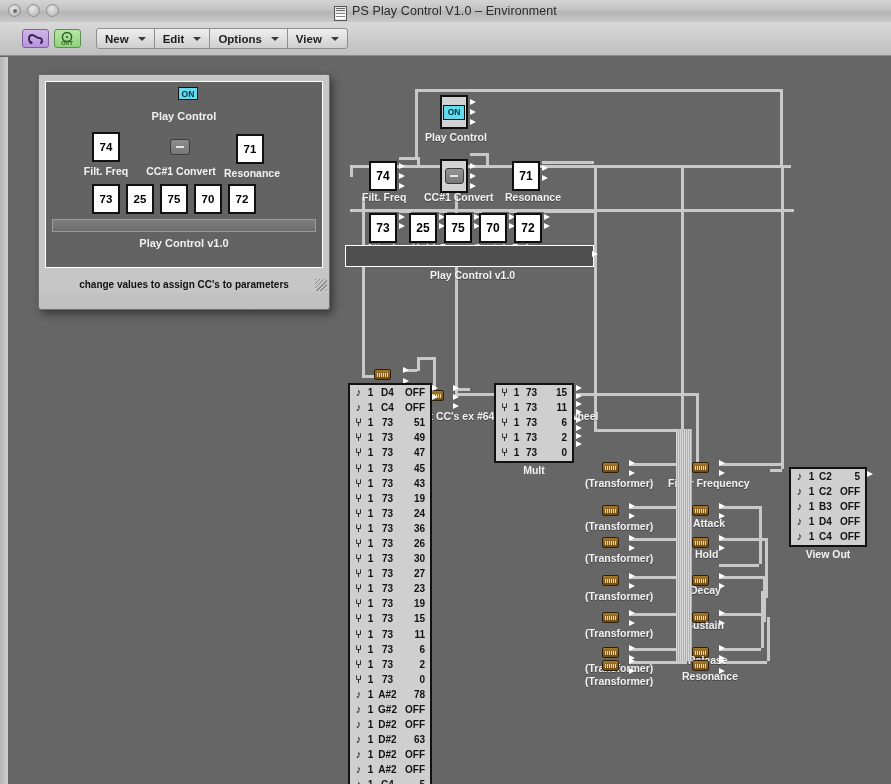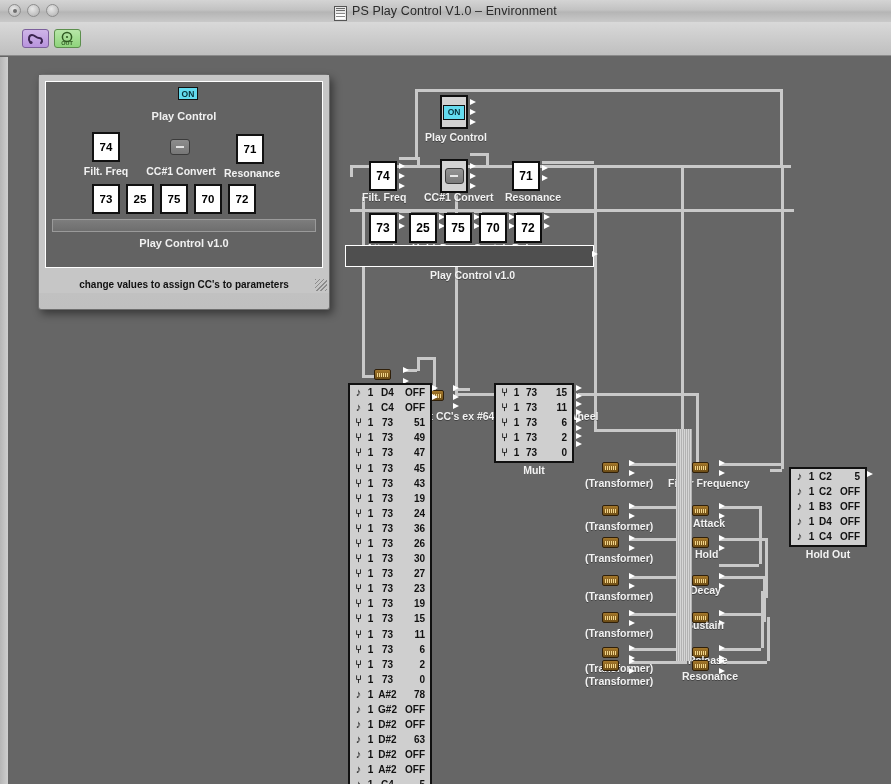--- a/index.html
+++ b/index.html
@@ -212,20 +212,38 @@
         <path d="M3 9 C1 6 2 2 5 2 C8 2 9 5 12 5 C15 5 16 8 14 10" stroke="#3b2550" stroke-width="2" fill="none" stroke-linecap="round"></path>
         <circle cx="4" cy="9.5" r="1.6" fill="#3b2550"></circle>
       </svg>
     </div>
     <div class="tb-icon out">
       <svg width="19" height="15" viewBox="0 0 19 15">
         <circle cx="9" cy="6" r="4.6" stroke="#2f5a22" stroke-width="1.5" fill="none"></circle>
         <circle cx="9" cy="6" r="1.1" fill="#2f5a22"></circle>
         <text x="9" y="14" font-size="5.5" font-family="Liberation Sans, sans-serif" font-weight="bold" text-anchor="middle" fill="#2f5a22">OUT</text>
       </svg>
+    </div>
+    <div class="tb-menus">
+      <div class="tb-menu">
+        <span>New</span>
+        <span class="caret"></span>
+      </div>
+      <div class="tb-menu">
+        <span>Edit</span>
+        <span class="caret"></span>
+      </div>
+      <div class="tb-menu">
+        <span>Options</span>
+        <span class="caret"></span>
+      </div>
+      <div class="tb-menu">
+        <span>View</span>
+        <span class="caret"></span>
+      </div>
     </div>
   </div>
 
   <div class="canvas">
     <div class="canvas-left-edge"></div>
 
     <div id="cables">
         <div style="position: absolute; background: rgb(201, 201, 201); left: 415px; top: 32px; width: 3px; height: 70px;"></div>
         <div style="position: absolute; background: rgb(201, 201, 201); left: 415px; top: 32px; width: 366px; height: 3px;"></div>
         <div style="position: absolute; background: rgb(201, 201, 201); left: 780px; top: 32px; width: 3px; height: 78px;"></div>
@@ -597,21 +615,21 @@
           <span class="c3">OFF</span>
         </div>
         <div class="row">
           <span class="ic">♪</span>
           <span class="c1">1</span>
           <span class="c2">C4</span>
           <span class="c3">OFF</span>
         </div>
       </div>
     <div class="port" style="left:867px;top:414px;"></div>
-    <div class="elist-lab" id="macro-out-label" style="left: 789px; top: 490.5px; width: 78px;">Hold Out</div>
+    <div class="elist-lab" id="macro-out-label" style="left: 789px; top: 490.5px; width: 78px;">View Out</div>
 
     <div id="transformer-column">
         <div class="transf" style="left: 602px; top: 405px;"></div>
         <div class="port" style="left: 629px; top: 403px;"></div>
         <div class="port" style="left: 629px; top: 413px;"></div>
         <div class="obj-lab" style="left: 585px; top: 420px;">(Transformer)</div>
         <div class="transf" style="left: 602px; top: 448px;"></div>
         <div class="port" style="left: 629px; top: 446px;"></div>
         <div class="port" style="left: 629px; top: 456px;"></div>
         <div class="obj-lab" style="left: 585px; top: 463px;">(Transformer)</div>

